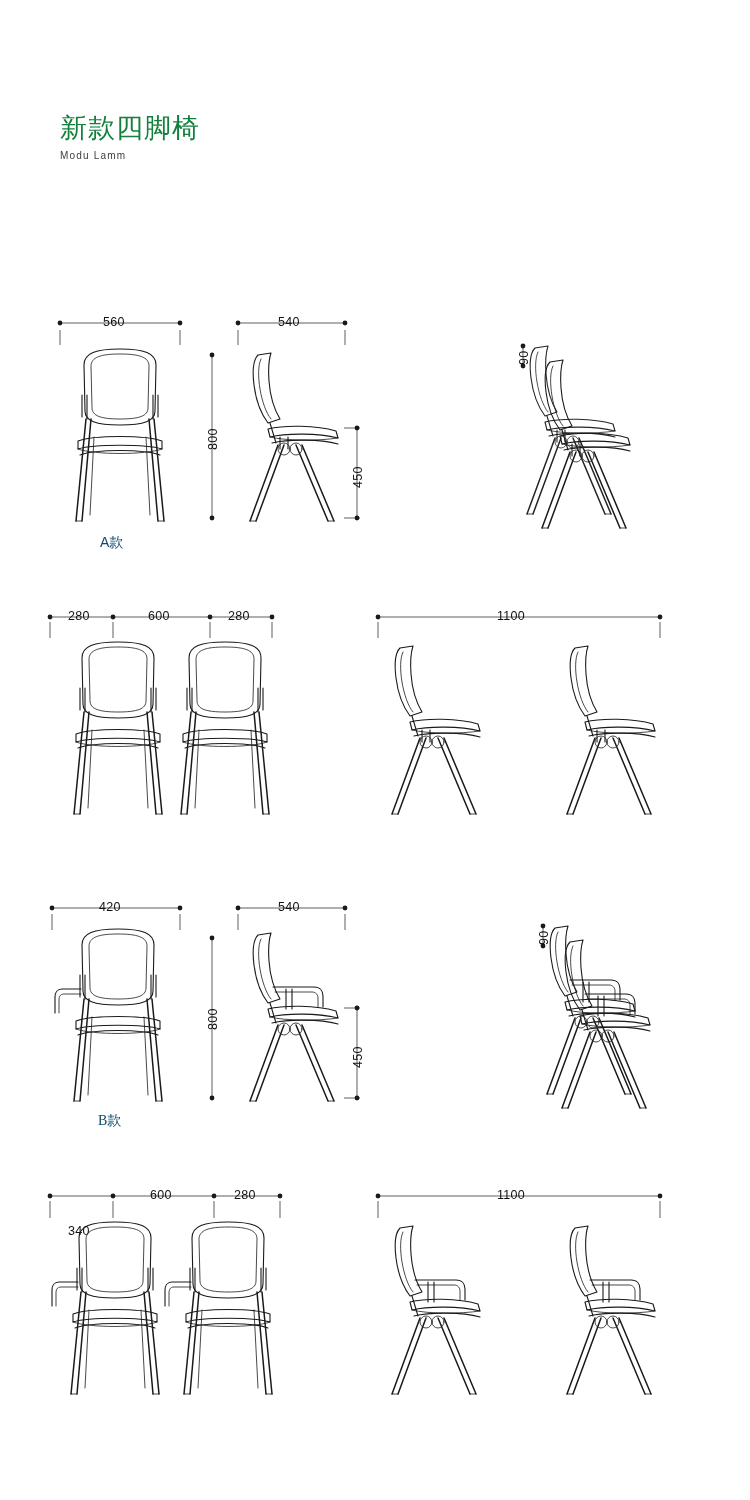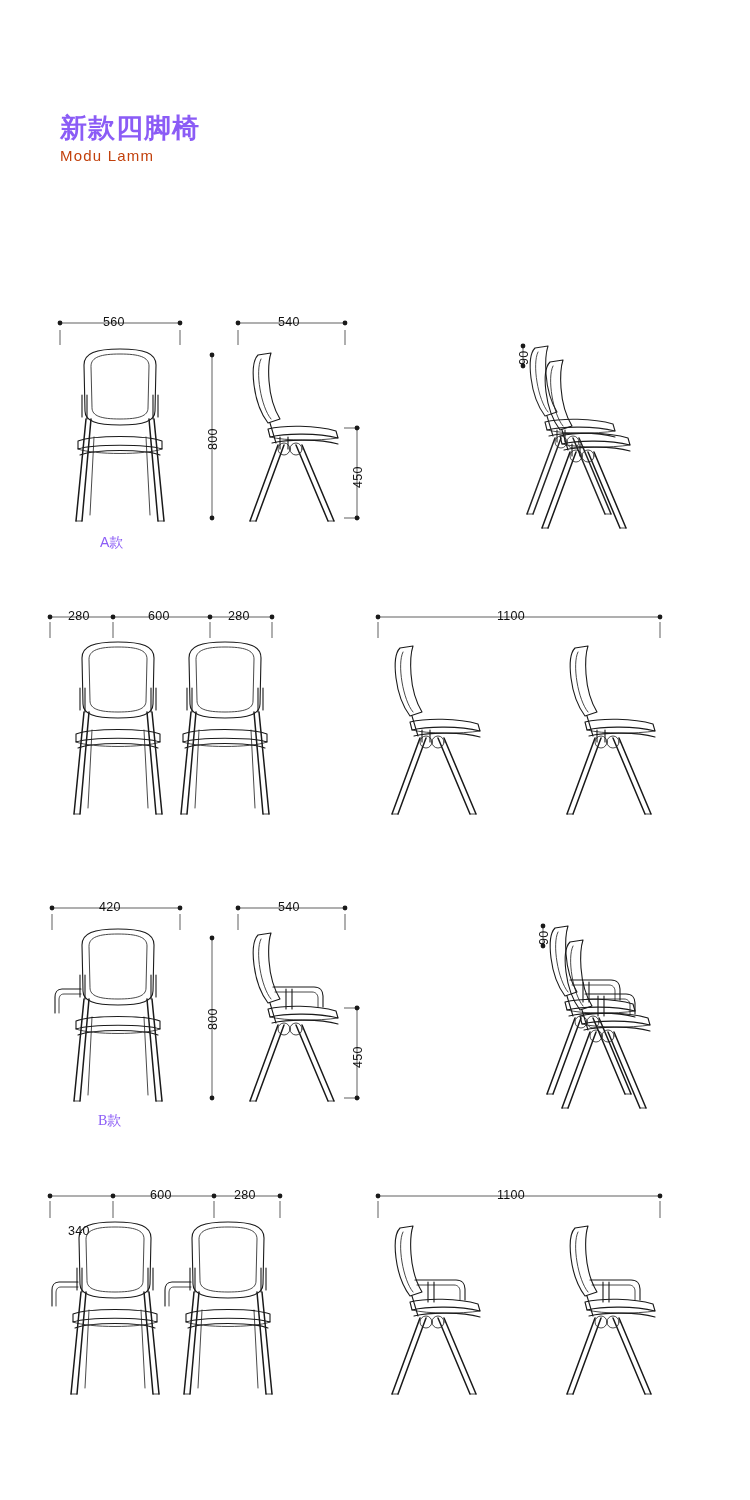--- a/index.html
+++ b/index.html
@@ -25,49 +25,49 @@
   
   .header {
     position: absolute;
     left: 60px;
     top: 112px;
   }
   .title-cn {
     font-size: 27px;
     line-height: 32px;
     letter-spacing: 1px;
-    color: #8b5cf6;
-    font-weight: 700;
+    color: #15803d;
+    font-weight: 400;
     white-space: nowrap;
   }
   .title-en {
-    font-size: 15px;
+    font-size: 10px;
     line-height: 20px;
     letter-spacing: 1.2px;
-    color: #c2410c;
+    color: #404040;
     margin-top: 2px;
     white-space: nowrap;
   }
 
   
   .sheet {
     position: absolute;
     left: 0;
     top: 0;
     width: 750px;
     height: 1500px;
   }
   .sheet svg {
     display: block;
   }
 
   .caption {
     position: absolute;
     font-size: 14px;
-    color: #8b5cf6;
+    color: #0c4a6e;
     white-space: nowrap;
   }
   .caption-a { left: 100px; top: 534px; }
   .caption-b { left: 98px; top: 1112px; font-family: Liberation Serif, serif; }
 
   
   .dim {
     position: absolute;
     font-size: 12.5px;
     color: #111;

